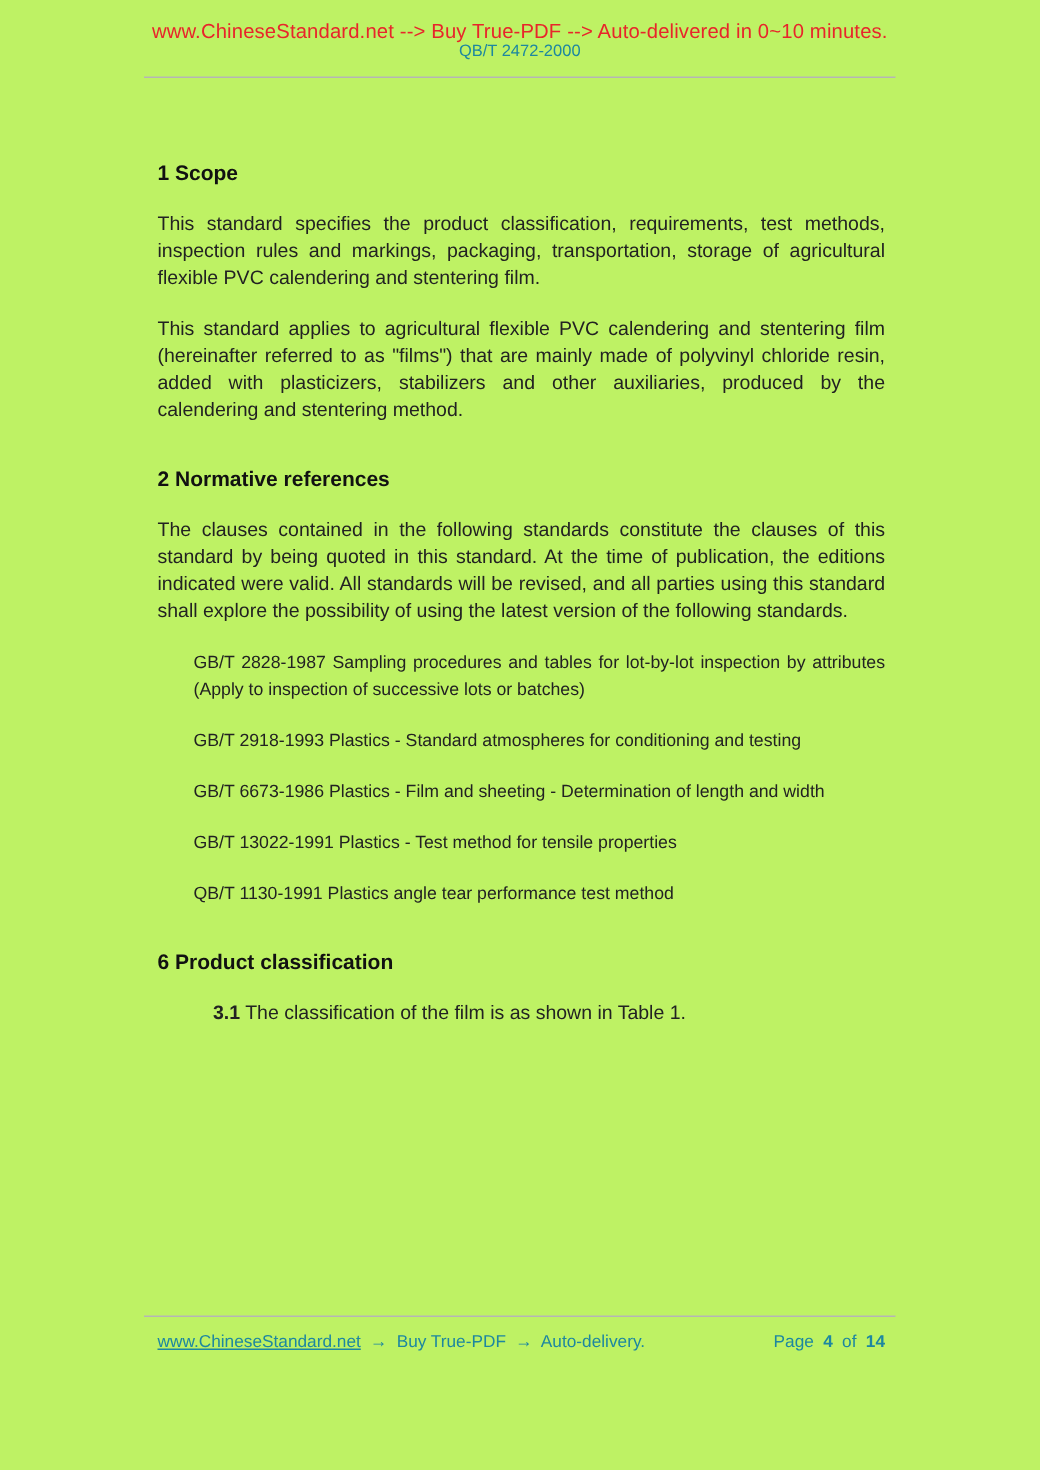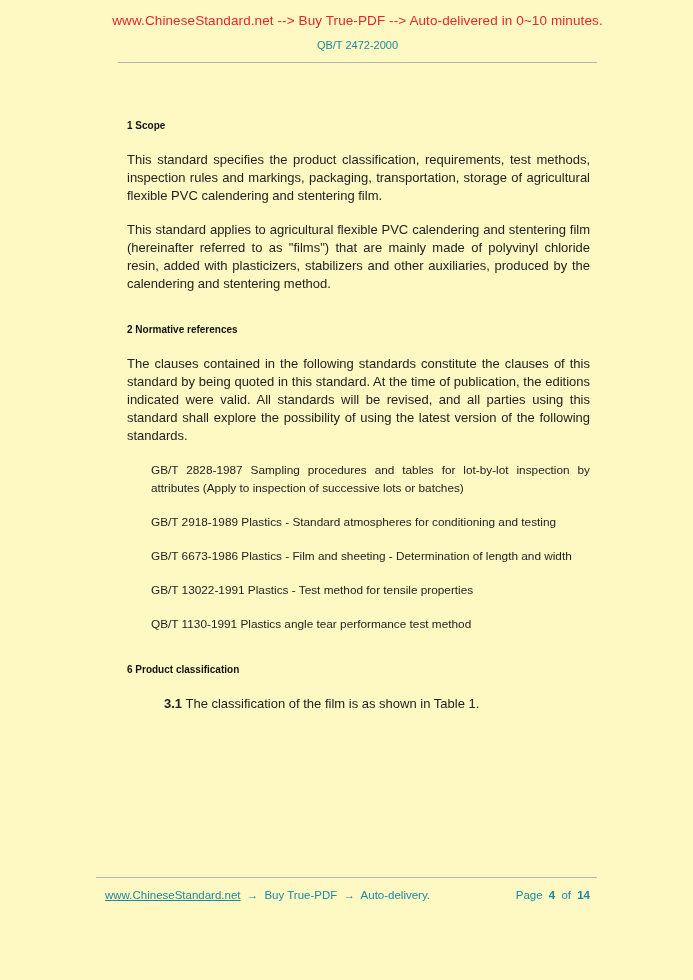--- a/index.html
+++ b/index.html
@@ -8,33 +8,31 @@
     width: 693px;
     height: 980px;
     background: #ffffff;
     font-family: "Liberation Sans", sans-serif;
     color: #222222;
   }
   .page {
     position: relative;
     width: 693px;
     height: 980px;
-    background: #fef9c3;
+    background: #bef264;
     overflow: hidden;
-    padding-left: 22px;
   }
   .promo {
     padding-top: 13px;
     text-align: center;
     font-size: 13.5px;
     color: #e8252b;
     letter-spacing: 0.1px;
   }
   .std-code {
-    margin-top: 11px;
     text-align: center;
     font-size: 11px;
     color: #1d87a0;
   }
   .rule {
     height: 0;
     border-top: 1px solid #b5b5b5;
     margin: 0 96px;
   }
   .top-rule { margin-top: 11px; }
@@ -43,21 +41,21 @@
     margin: 26px 0 0 0;
     text-align: center;
     font-size: 15.5px;
     line-height: 36px;
     font-weight: bold;
     color: #111111;
   }
   .title-line { display: block; }
   .section-heading {
     margin: 28px 0 0 0;
-    font-size: 10px;
+    font-size: 14px;
     line-height: 18px;
     font-weight: bold;
     color: #111111;
   }
   .scope-heading { margin-top: 54px; }
   .body-para {
     margin: 16px 0 0 0;
     font-size: 13px;
     line-height: 18px;
     text-align: justify;
@@ -115,21 +113,21 @@
     <p class="body-para">This standard specifies the product classification, requirements, test methods, inspection rules and markings, packaging, transportation, storage of agricultural flexible PVC calendering and stentering film.</p>
 
     <p class="body-para">This standard applies to agricultural flexible PVC calendering and stentering film (hereinafter referred to as "films") that are mainly made of polyvinyl chloride resin, added with plasticizers, stabilizers and other auxiliaries, produced by the calendering and stentering method.</p>
 
     <h2 class="section-heading">2 Normative references</h2>
 
     <p class="body-para">The clauses contained in the following standards constitute the clauses of this standard by being quoted in this standard. At the time of publication, the editions indicated were valid. All standards will be revised, and all parties using this standard shall explore the possibility of using the latest version of the following standards.</p>
 
     <div class="ref-list">
       <p class="ref-item">GB/T 2828-1987 Sampling procedures and tables for lot-by-lot inspection by attributes (Apply to inspection of successive lots or batches)</p>
-      <p class="ref-item">GB/T 2918-1989 Plastics - Standard atmospheres for conditioning and testing</p>
+      <p class="ref-item">GB/T 2918-1993 Plastics - Standard atmospheres for conditioning and testing</p>
       <p class="ref-item">GB/T 6673-1986 Plastics - Film and sheeting - Determination of length and width</p>
       <p class="ref-item">GB/T 13022-1991 Plastics - Test method for tensile properties</p>
       <p class="ref-item">QB/T 1130-1991 Plastics angle tear performance test method</p>
     </div>
 
     <h2 class="section-heading">6 Product classification</h2>
 
     <p class="body-para clause">
       <b>3.1</b>
       <span>The classification of the film is as shown in Table 1.</span>

